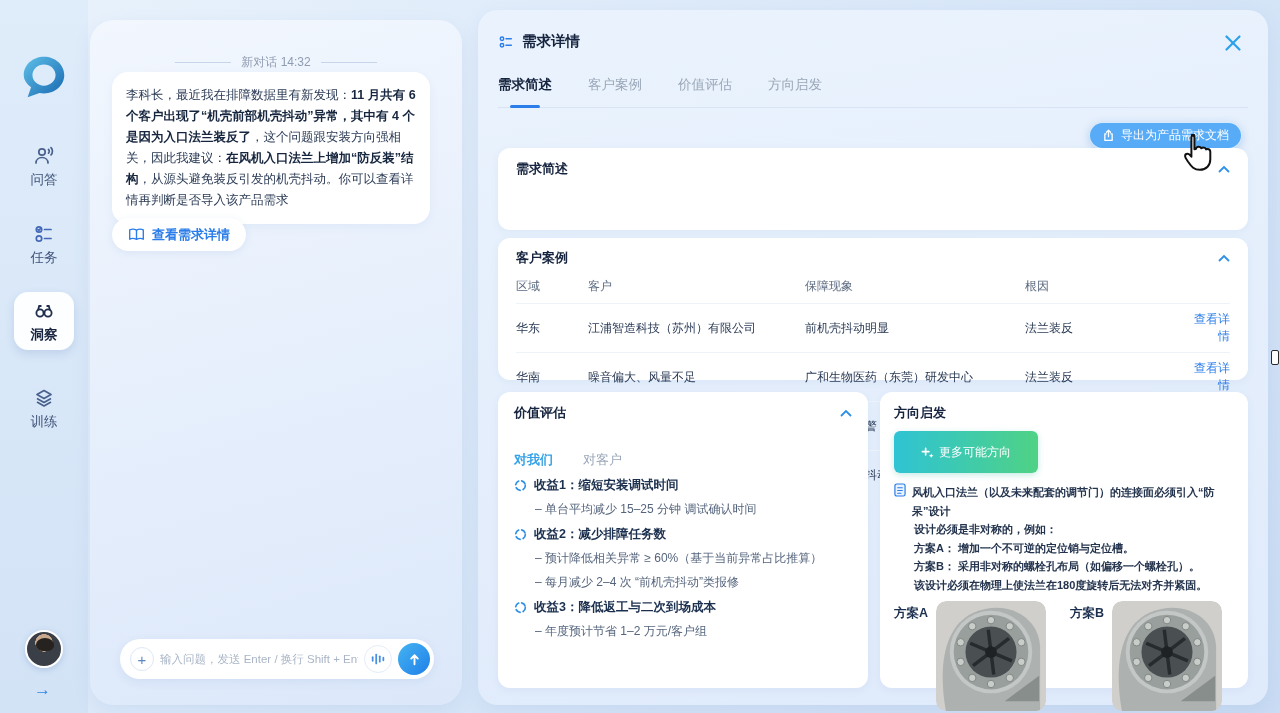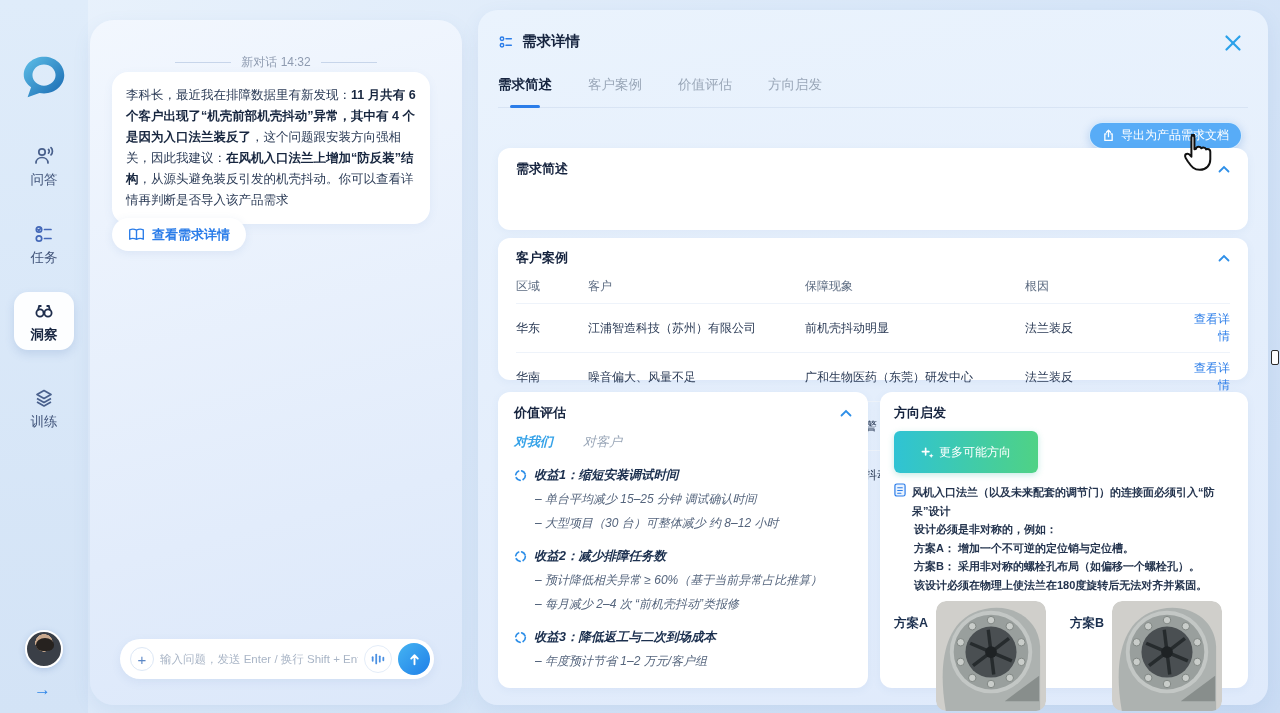--- a/index.html
+++ b/index.html
@@ -87,39 +87,39 @@
     font-size:12px; font-weight:bold; color:#24344e; }
 
   #card-cases { left:20px; top:228px; width:750px; height:142px; padding:11px 18px; }
   .tbl { margin-top:4px; }
   .trow { display:grid; grid-template-columns:72px 217px 220px 160px 1fr; align-items:center; }
   .trow.head { color:#5d6c82; font-size:12px; padding:7px 0 8px; }
   .trow.body { font-size:12px; color:#2a3a55; padding:7px 0; border-top:1px solid #eef3fa; }
   .trow .link { color:var(--accent); text-align:right; cursor:pointer; }
 
   #card-value { left:20px; top:382px; width:370px; height:296px; padding:12px 16px; }
-  .subtabs { display:flex; gap:30px; margin-top:11px;font-style:italic; }
+  .subtabs { display:flex; gap:30px; margin-top:29px; }
   .subtab { font-size:13px; color:#9aa7b8; cursor:pointer; }
   .subtab.active { color:#35a2e8; font-weight:bold; }
-  .benefit { margin-top:16px;font-style:italic; }
+  .benefit { margin-top:8px; }
   .benefit-title { display:flex; align-items:center; gap:7px; font-size:12.5px;
     font-weight:bold; color:#1b2f4e; }
   .benefit-pt { margin:7px 0 0 21px; font-size:12px; color:#55657d; }
 
   #card-direction { left:402px; top:382px; width:368px; height:296px; padding:12px 14px; }
   .more-btn { margin-top:9px; height:42px; display:inline-flex; align-items:center; gap:5px;
     padding:0 27px; border:none; border-radius:6px; color:#fff; font-size:12px; cursor:pointer;
     font-family:inherit; background:linear-gradient(90deg,#2fc3d4,#4fd285);
     box-shadow:0 2px 6px rgba(60,190,170,.3); }
   .dir-text { margin-top:10px; font-size:11px; font-weight:bold; color:#24344e; line-height:18.5px; }
   .dir-line { display:flex; gap:6px; align-items:flex-start; }
   .dir-line .pad { width:14px; flex:none; }
   .plans { display:flex; margin-top:7px; gap:24px; }
   .plan { display:flex; gap:8px; align-items:flex-start; }
-  .plan-label { font-size:12.5px; font-weight:bold; color:#1b2f4e; margin-top:14px; white-space:nowrap; }
+  .plan-label { font-size:12.5px; font-weight:bold; color:#1b2f4e; margin-top:4px; white-space:nowrap; }
   .plan svg { border-radius:10px; display:block; }
   .size-grip { position:absolute; left:1271px; top:350px; width:8px; height:15px;
     background:#fdfdfd; border:1.5px solid #2a2a2a; border-radius:2px; }
 
   svg { flex:none; }
 </style>
 </head>
 <body>
 
 <div class="stage">
@@ -316,21 +316,20 @@
         </div>
       <div id="benefits">
           <div class="benefit">
             <div class="benefit-title">
               <svg width="13" height="13" viewBox="0 0 14 14">
                 <circle cx="7" cy="7" r="5.2" fill="none" stroke="#2e8fe8" stroke-width="1.8" stroke-dasharray="5 3.4" stroke-linecap="round"></circle>
               </svg>
               <span>收益1：缩短安装调试时间</span>
             </div>
             <div class="benefit-pt">– 单台平均减少 15–25 分钟 调试确认时间</div>
-            <div class="benefit-pt">– 大型项目（30 台）可整体减少 约 8–12 小时</div>
           </div>
           <div class="benefit">
             <div class="benefit-title">
               <svg width="13" height="13" viewBox="0 0 14 14">
                 <circle cx="7" cy="7" r="5.2" fill="none" stroke="#2e8fe8" stroke-width="1.8" stroke-dasharray="5 3.4" stroke-linecap="round"></circle>
               </svg>
               <span>收益2：减少排障任务数</span>
             </div>
             <div class="benefit-pt">– 预计降低相关异常 ≥ 60%（基于当前异常占比推算）</div>
             <div class="benefit-pt">– 每月减少 2–4 次 “前机壳抖动”类报修</div>

